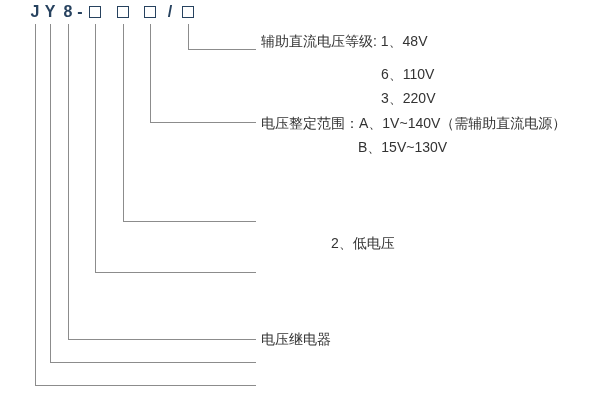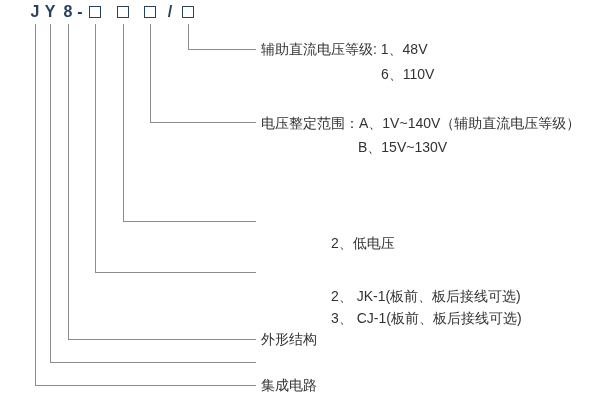--- a/index.html
+++ b/index.html
@@ -77,27 +77,25 @@
   <div class="vline" style="left:188px;top:24px;height:26px"></div>
 
   <div class="hline" style="left:188px;top:49px;width:68px"></div>
   <div class="hline" style="left:150px;top:122px;width:106px"></div>
   <div class="hline" style="left:123px;top:221px;width:133px"></div>
   <div class="hline" style="left:95px;top:272px;width:161px"></div>
   <div class="hline" style="left:68px;top:339px;width:188px"></div>
   <div class="hline" style="left:50px;top:362px;width:206px"></div>
   <div class="hline" style="left:35px;top:385px;width:221px"></div>
 
-  <div class="label" style="left:261px;top:40px">辅助直流电压等级: 1、48V</div>
+  <div class="label" style="left:261px;top:32px">辅助直流电压等级: 1、48V</div>
   <div class="label" style="left:381px;top:65px">6、110V</div>
+  <div class="label" style="left:381px;top:89px">3、220V</div>
 
-  <div class="label" style="left:261px;top:114px">电压整定范围：A、1V~140V（辅助直流电压等级）</div>
+  <div class="label" style="left:261px;top:114px">电压整定范围：A、1V~140V（需辅助直流电源）</div>
   <div class="label" style="left:358px;top:138px">B、15V~130V</div>
 
   <div class="label" style="left:331px;top:234px">2、低电压</div>
 
-  <div class="label" style="left:331px;top:287px">2、 JK-1(板前、板后接线可选)</div>
-  <div class="label" style="left:331px;top:309px">3、 CJ-1(板前、板后接线可选)</div>
 
-  <div class="label" style="left:261px;top:330px">外形结构</div>
-  <div class="label" style="left:261px;top:376px">集成电路</div>
+  <div class="label" style="left:261px;top:330px">电压继电器</div>
 
 </div>
 
 </body></html>

